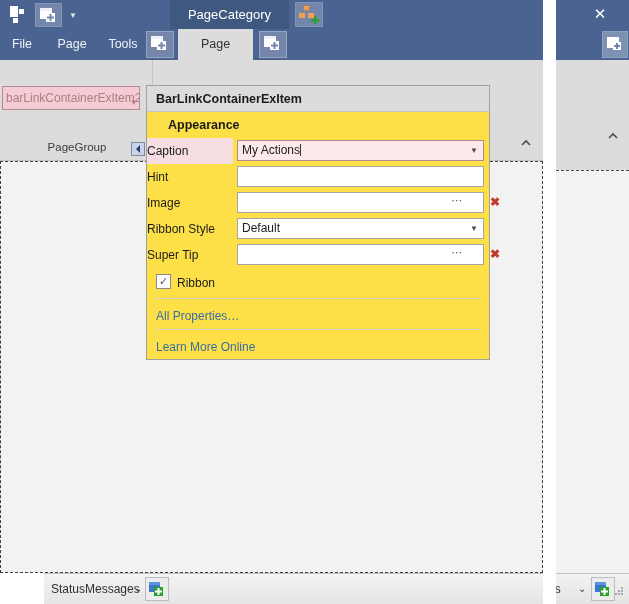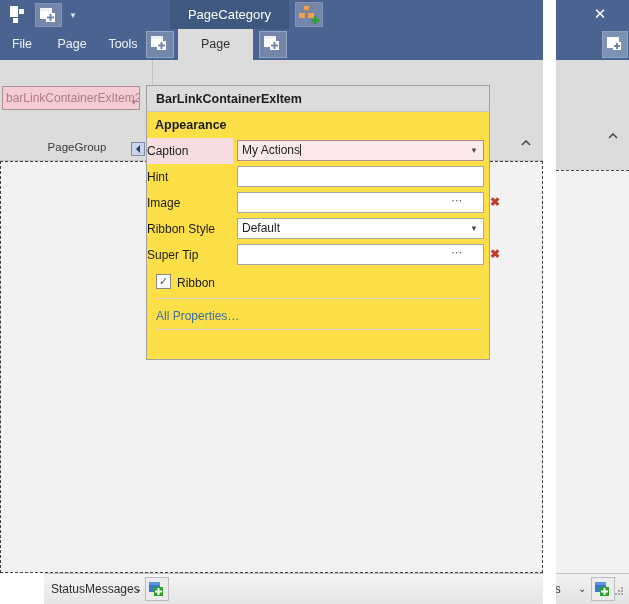--- a/index.html
+++ b/index.html
@@ -191,21 +191,21 @@
   }
   .ed-header{
     position:absolute;left:0;top:0;width:100%;height:26px;
     background:#dcdcdc;border-bottom:1px solid #c6c6c6;box-sizing:border-box;
     font-weight:bold;font-size:12.5px;color:#1c1c1c;
     line-height:26px;padding-left:9px;
   }
   .ed-section{
     position:absolute;left:0;top:26px;width:100%;height:26px;
     font-weight:bold;font-size:12.5px;color:#1c1c1c;
-    line-height:26px;padding-left:8px;box-sizing:border-box;
+    line-height:26px;padding-left:21px;box-sizing:border-box;
   }
   .ed-row{
     position:absolute;left:0;width:100%;height:26px;
   }
   .ed-row .lbl{
     position:absolute;left:0;top:0;width:86px;height:26px;
     font-size:12px;color:#1c1c1c;line-height:26px;
     box-sizing:border-box;
   }
   .ed-row.highlight .lbl{background:#f5dde1;}
@@ -456,13 +456,14 @@
   </div>
 
   <div class="ed-check-row" style="top:184px;">
     <div class="ed-checkbox">✓</div>
     <div class="ed-check-label">Ribbon</div>
   </div>
 
   <div class="ed-sep" style="top:212px;"></div>
   <div class="ed-link" style="top:218px;">All Properties…</div>
   <div class="ed-sep" style="top:243px;"></div>
+  <div class="ed-link" style="top:249px;">Learn More Online</div>
 </div>
 
 </body></html>

